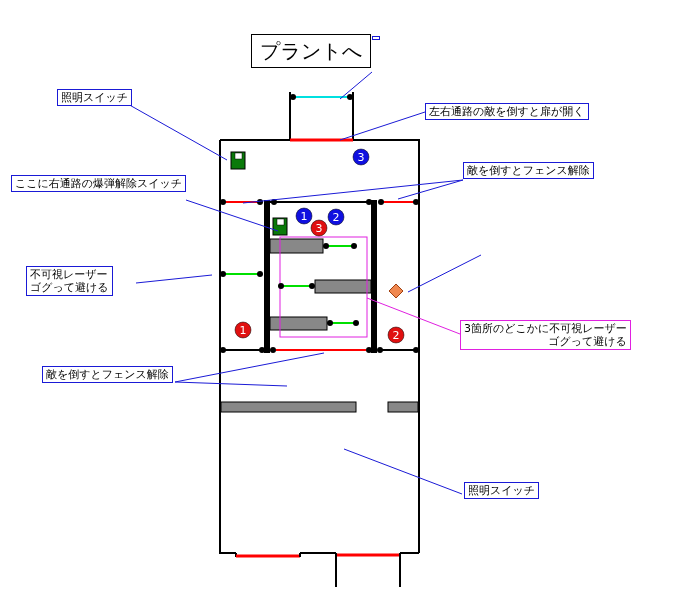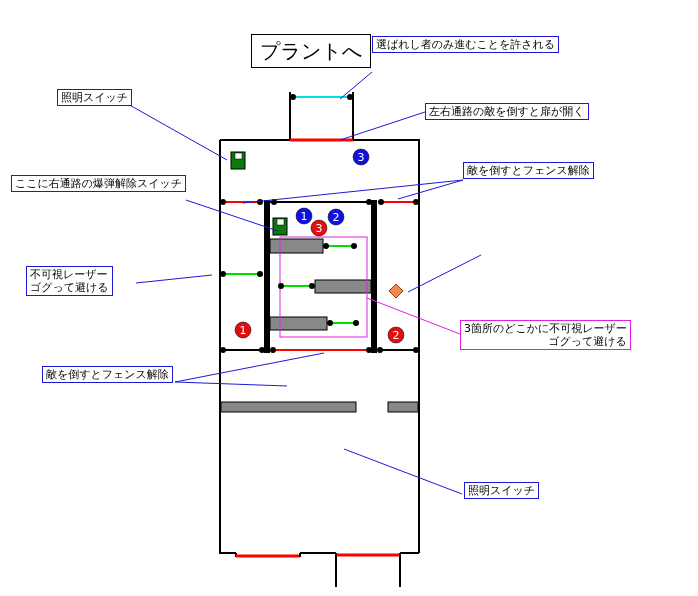--- a/index.html
+++ b/index.html
@@ -141,21 +141,20 @@
           <text x="396" y="339" text-anchor="middle" font-size="11" fill="#fff" font-family="&quot;DejaVu Sans&quot;, sans-serif">2</text>
         </g>
       </g>
   </svg>
 
   
   <div class="title-box thin" style="left:251px;top:34px;">プラントへ</div>
 
   
   <div class="label" style="left:372px;top:36px;">
-    <div>選ばれし者のみ進むことを許される</div>
   </div>
   <div class="label" style="left:425px;top:103px;text-align:right;">左右通路の敵を倒すと扉が開く</div>
   <div class="label" style="left:57px;top:89px;">照明スイッチ</div>
   <div class="label" style="left:463px;top:162px;">敵を倒すとフェンス解除</div>
   <div class="label" style="left:11px;top:175px;">
     <div>ここに右通路の爆弾解除スイッチ</div>
   </div>
   <div class="label" style="left:26px;top:266px;">
     <div>不可視レーザー</div>
     <div>ゴグって避ける</div>

